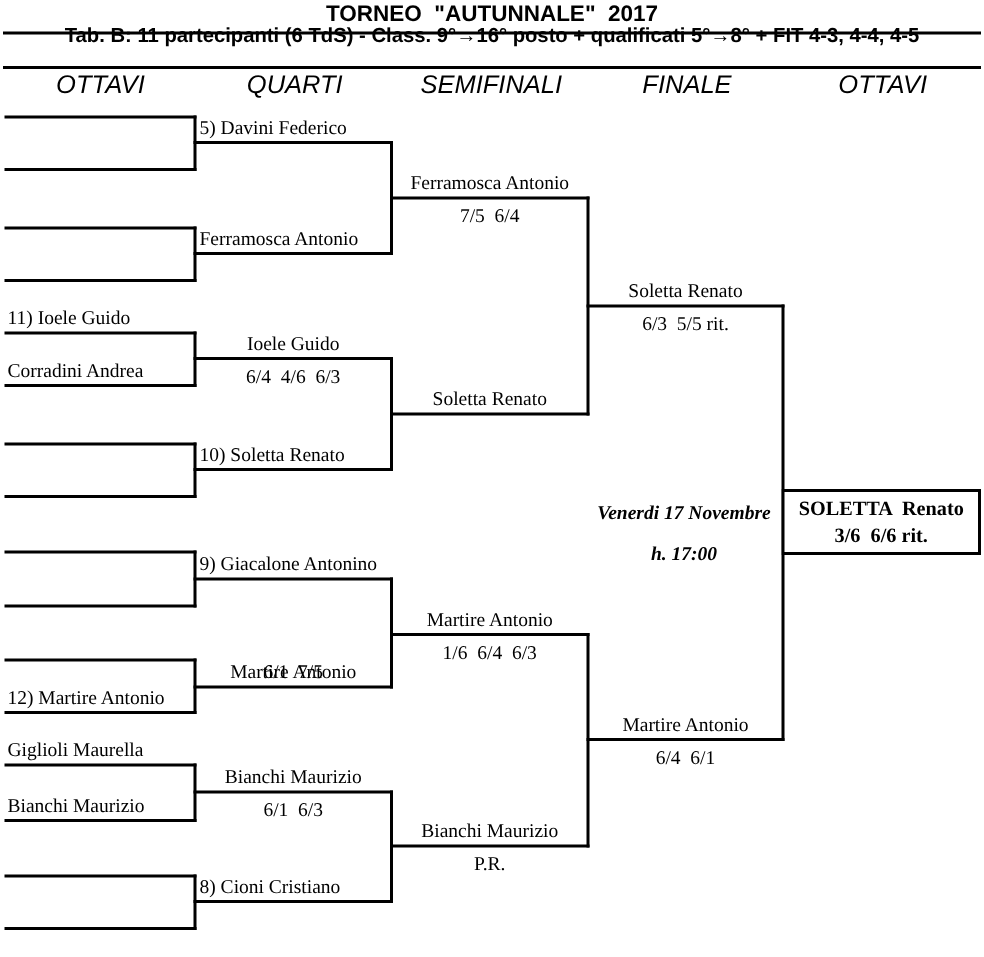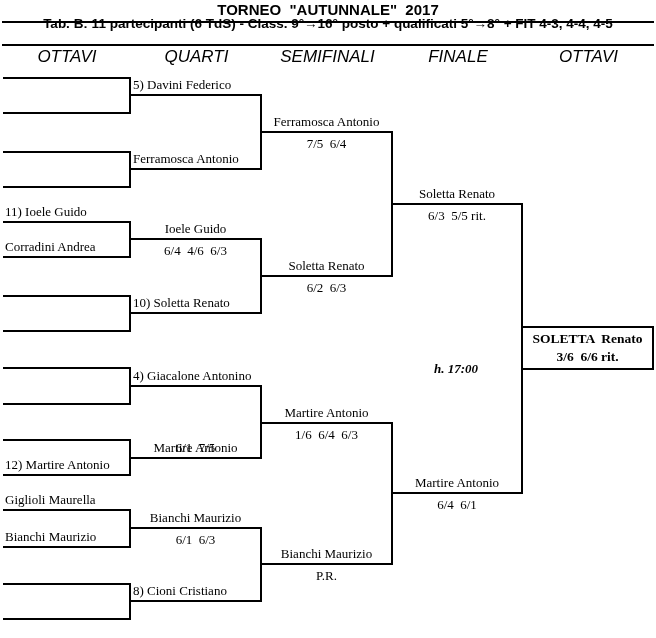--- a/index.html
+++ b/index.html
@@ -95,54 +95,54 @@
   <div class="vl" style="left:260px;top:94px;height:76px"></div>
   <div class="vl" style="left:260px;top:238px;height:76px"></div>
   <div class="vl" style="left:260px;top:385px;height:74px"></div>
   <div class="vl" style="left:260px;top:527px;height:75px"></div>
 
   <div class="t" style="left:133px;top:77px;width:165px">5) Davini Federico</div>
   <div class="t" style="left:133px;top:151px;width:165px">Ferramosca Antonio</div>
   <div class="t c" style="left:129px;top:221px;width:133px">Ioele Guido</div>
   <div class="t c" style="left:129px;top:243px;width:133px">6/4  4/6  6/3</div>
   <div class="t" style="left:133px;top:295px;width:165px">10) Soletta Renato</div>
-  <div class="t" style="left:133px;top:368px;width:165px">4) Giacalone Antonino</div>
+  <div class="t" style="left:133px;top:368px;width:165px">9) Giacalone Antonino</div>
   <div class="t c" style="left:129px;top:440px;width:133px">Martire Antonio</div>
   <div class="t c" style="left:129px;top:440px;width:133px">6/1  7/5</div>
   <div class="t c" style="left:129px;top:510px;width:133px">Bianchi Maurizio</div>
   <div class="t c" style="left:129px;top:532px;width:133px">6/1  6/3</div>
   <div class="t" style="left:133px;top:583px;width:165px">8) Cioni Cristiano</div>
 
   <div class="hl" style="left:260px;top:131px;width:133px"></div>
   <div class="hl" style="left:260px;top:275px;width:133px"></div>
   <div class="hl" style="left:260px;top:422px;width:133px"></div>
   <div class="hl" style="left:260px;top:563px;width:133px"></div>
 
   <div class="vl" style="left:391px;top:131px;height:146px"></div>
   <div class="vl" style="left:391px;top:422px;height:143px"></div>
 
   <div class="t c" style="left:260px;top:114px;width:133px">Ferramosca Antonio</div>
   <div class="t c" style="left:260px;top:136px;width:133px">7/5  6/4</div>
   <div class="t c" style="left:260px;top:258px;width:133px">Soletta Renato</div>
-  <div class="t c" style="left:260px;top:280px;width:133px">6/2  6/3</div>
   <div class="t c" style="left:260px;top:405px;width:133px">Martire Antonio</div>
   <div class="t c" style="left:260px;top:427px;width:133px">1/6  6/4  6/3</div>
   <div class="t c" style="left:260px;top:546px;width:133px">Bianchi Maurizio</div>
   <div class="t c" style="left:260px;top:568px;width:133px">P.R.</div>
 
   <div class="hl" style="left:391px;top:203px;width:132px"></div>
   <div class="hl" style="left:391px;top:492px;width:132px"></div>
 
   <div class="vl" style="left:521px;top:203px;height:291px"></div>
 
   <div class="t c" style="left:391px;top:186px;width:132px">Soletta Renato</div>
   <div class="t c" style="left:391px;top:208px;width:132px">6/3  5/5 rit.</div>
   <div class="t c" style="left:391px;top:475px;width:132px">Martire Antonio</div>
   <div class="t c" style="left:391px;top:497px;width:132px">6/4  6/1</div>
 
+  <div class="t c sched" style="left:391px;top:334px;width:130px">Venerdi 17 Novembre</div>
   <div class="t c sched" style="left:391px;top:361px;width:130px">h. 17:00</div>
 
   <div class="winner-box">
     <div class="wline">SOLETTA  Renato</div>
     <div class="wline">3/6  6/6 rit.</div>
   </div>
 
 </div>
 
 </body></html>

